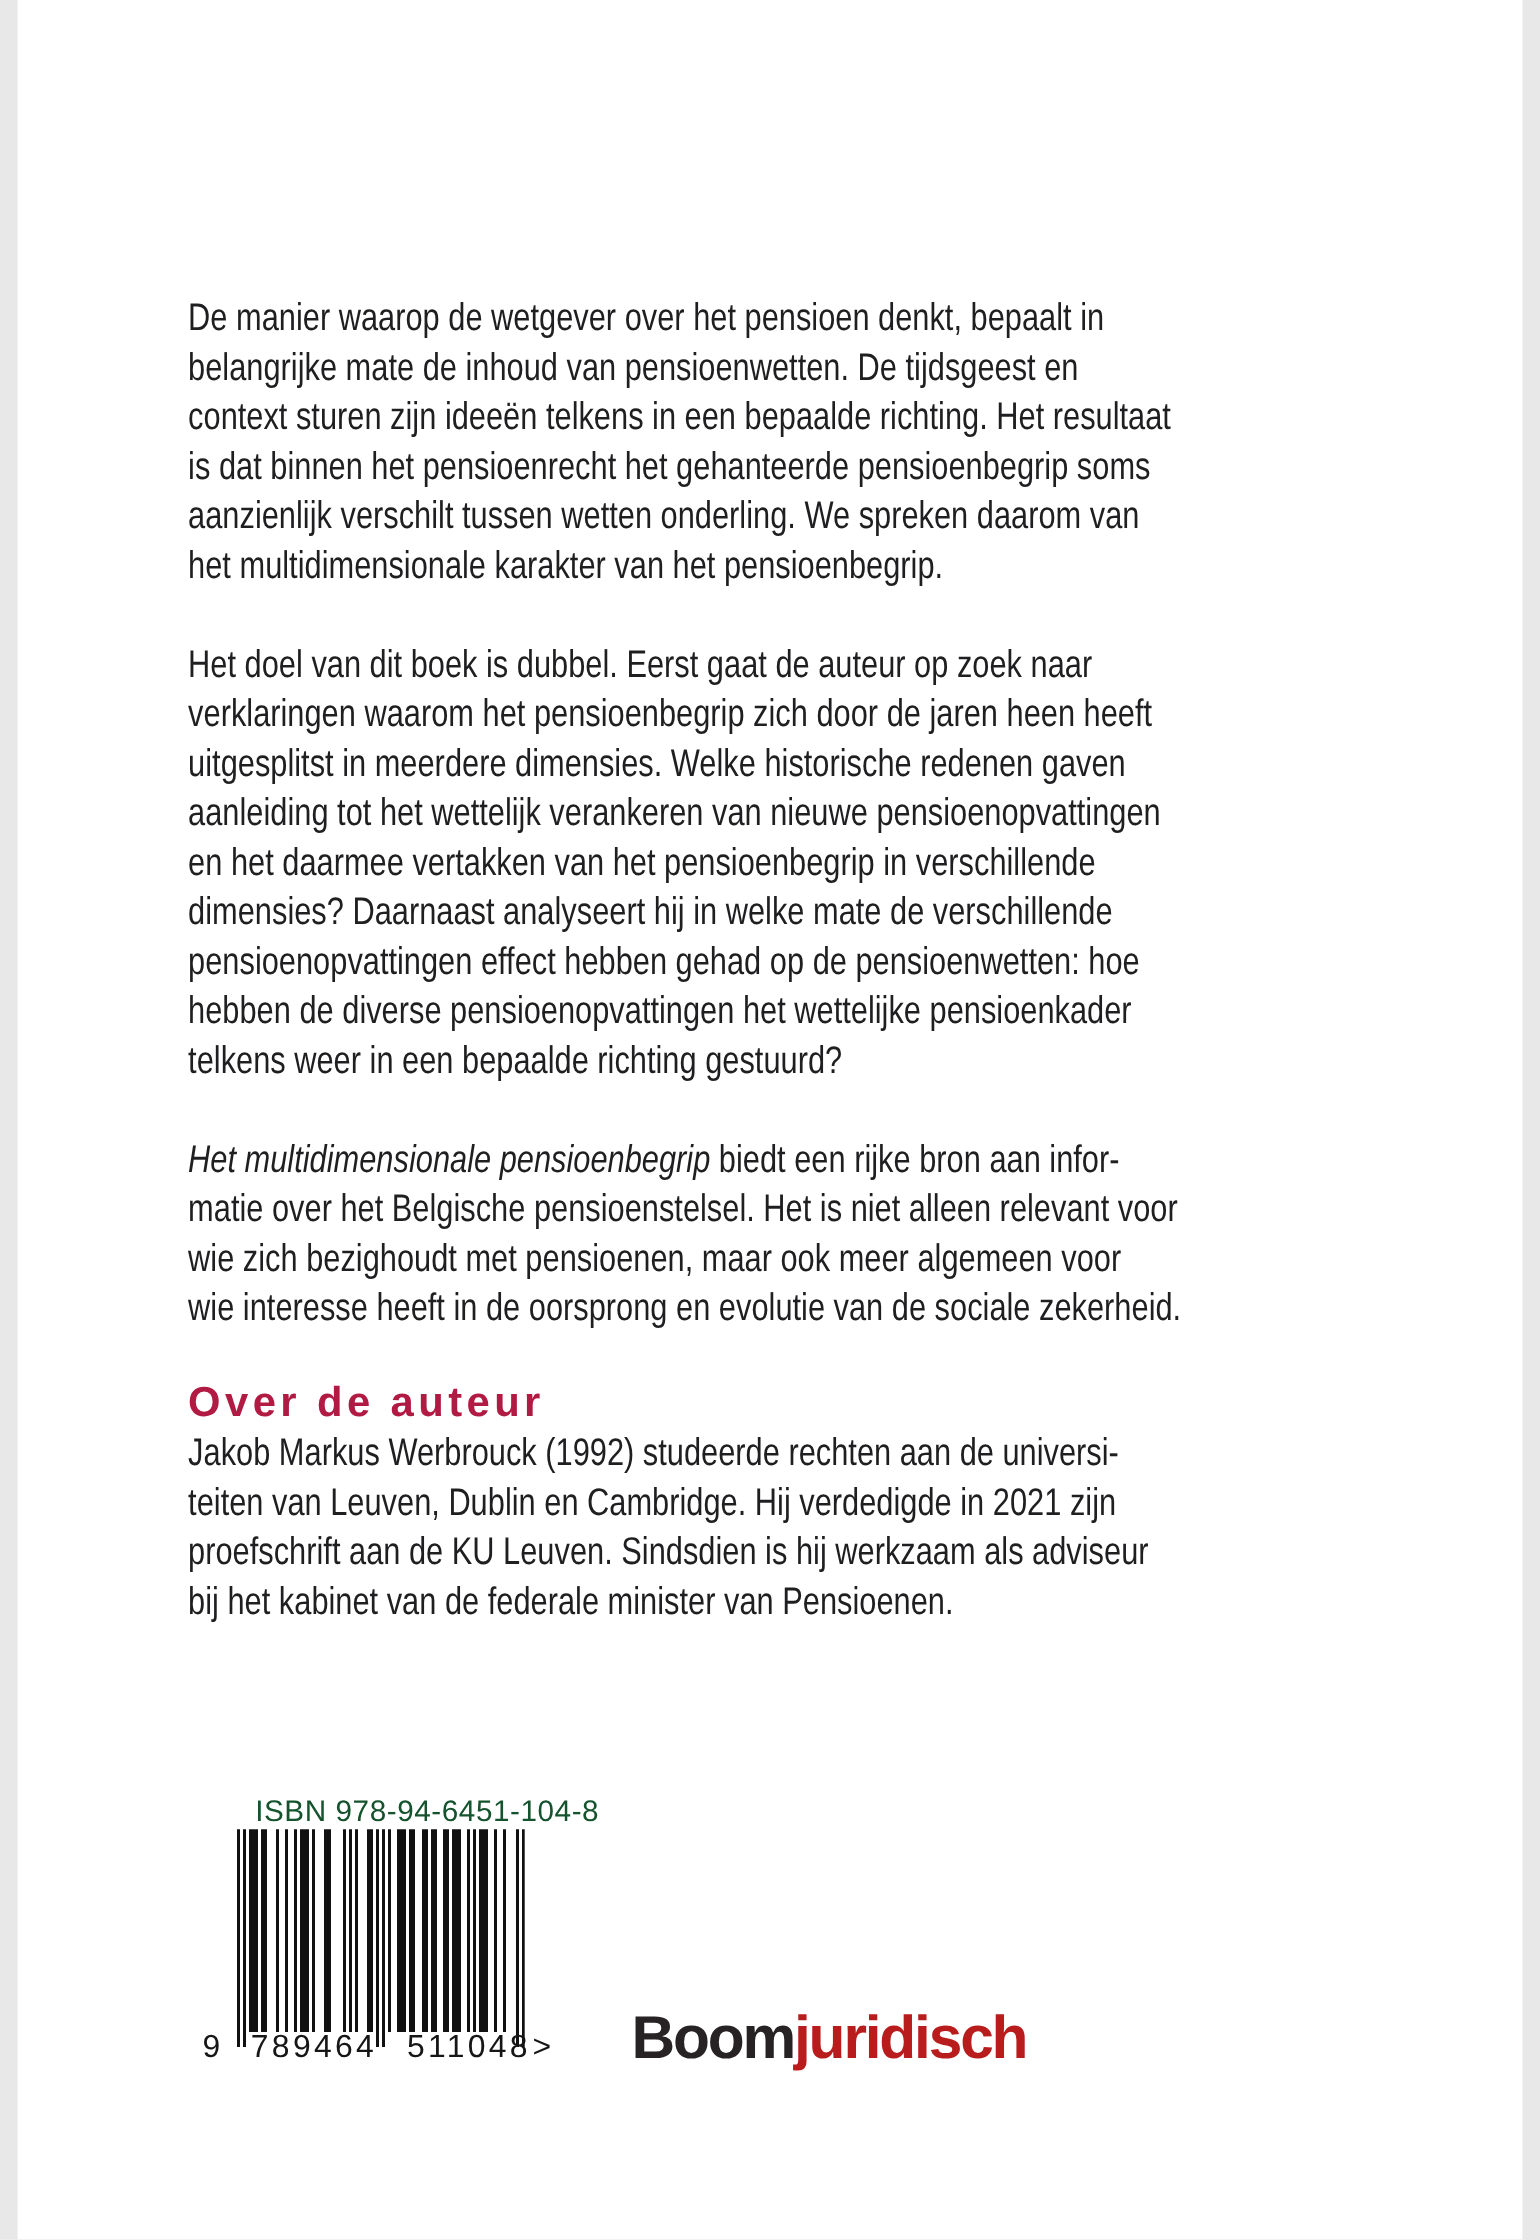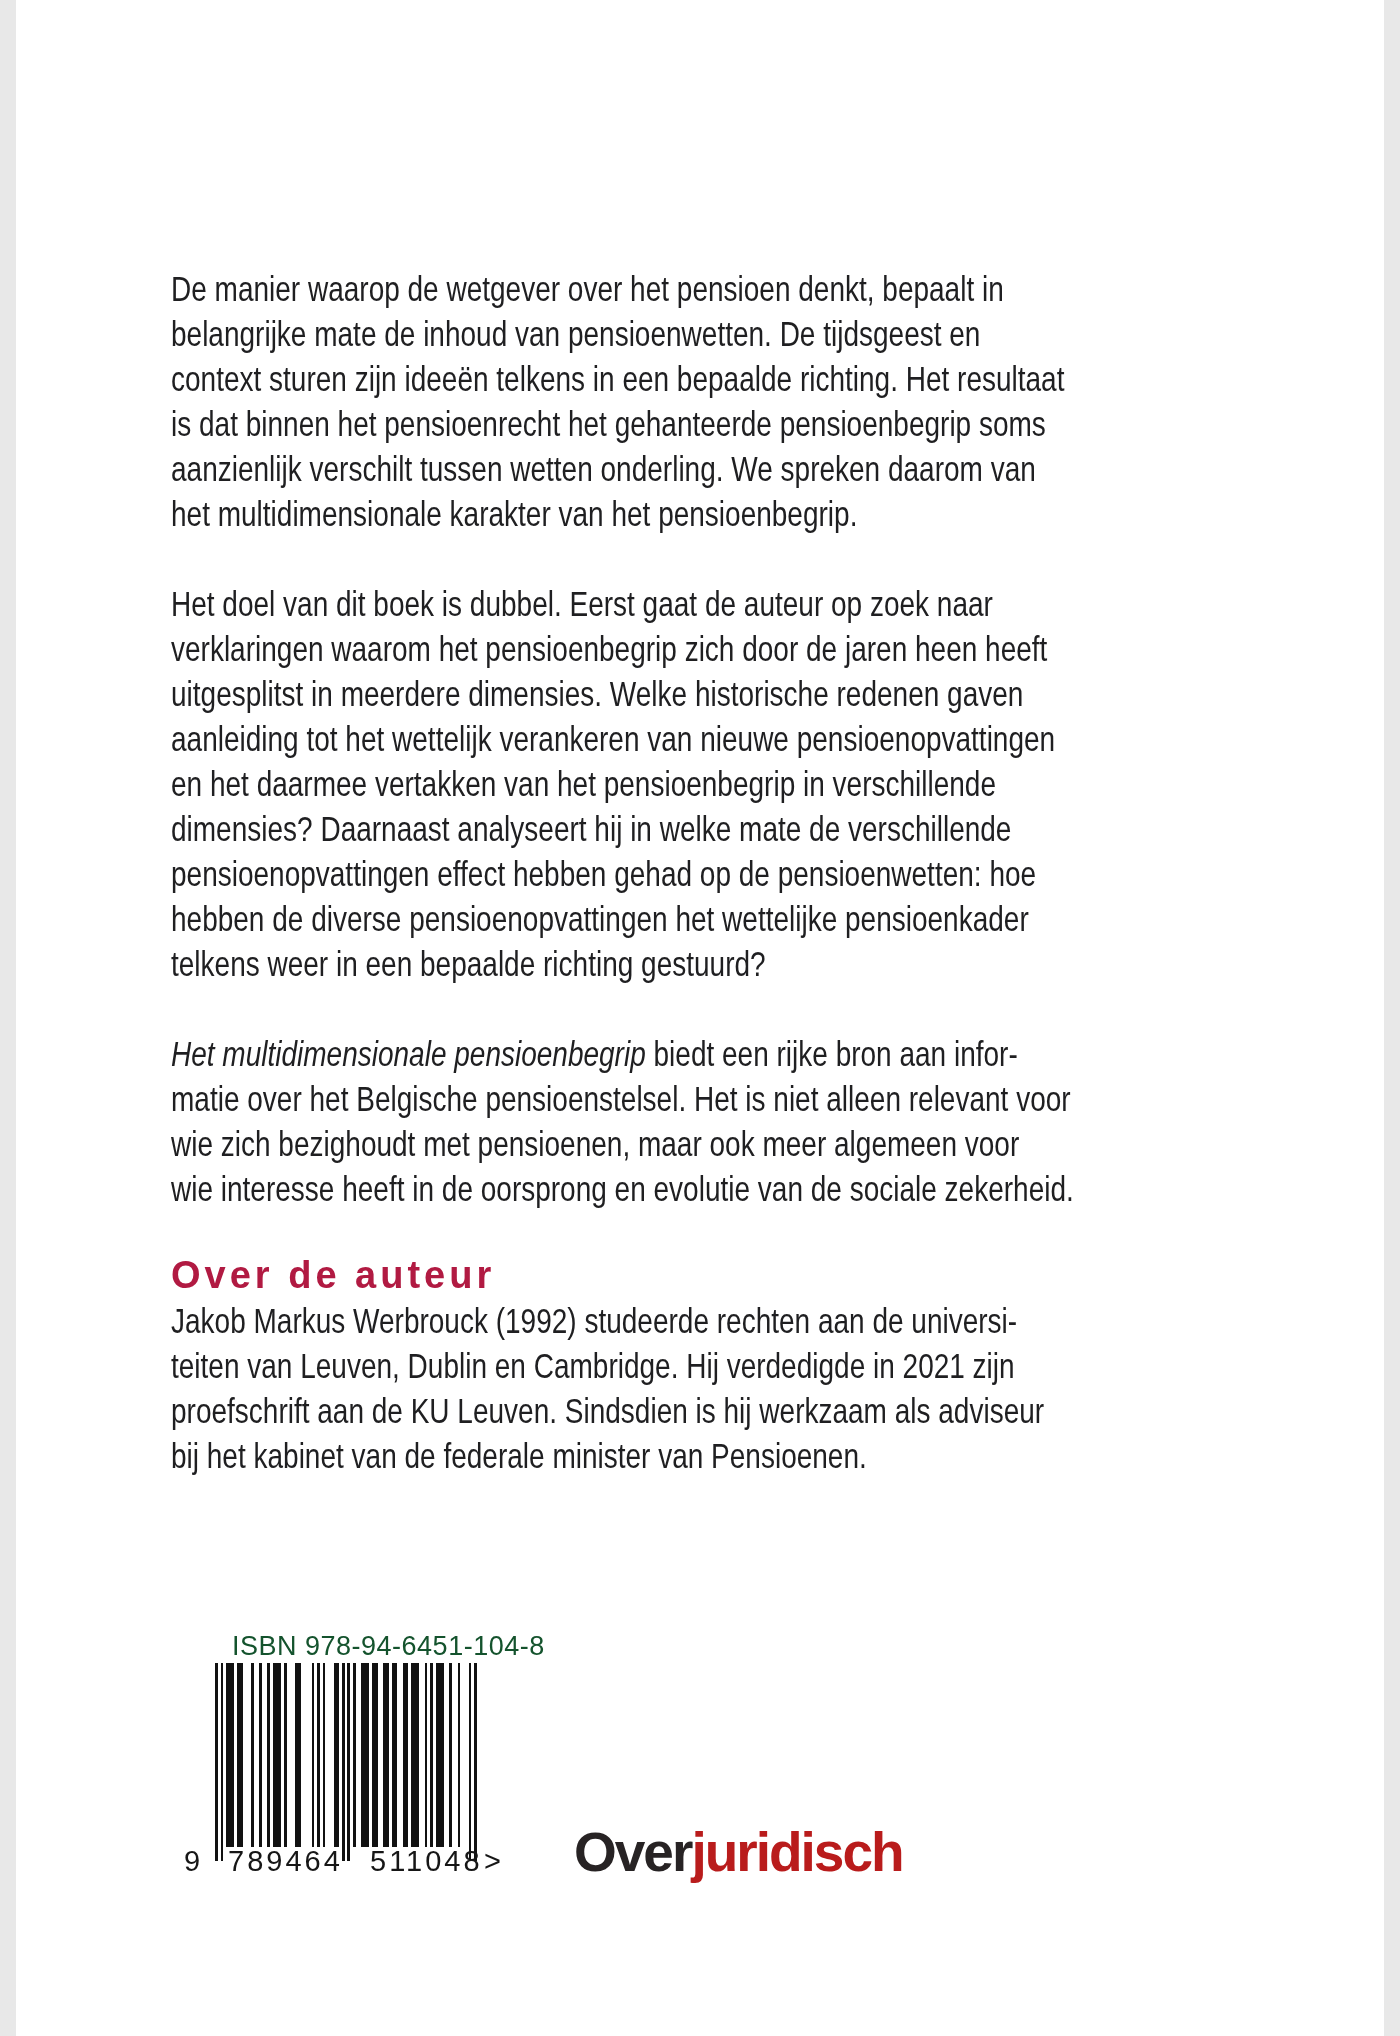--- a/index.html
+++ b/index.html
@@ -162,16 +162,16 @@
       <rect x="253.73" y="0" width="2.76" height="198" fill="#111111"></rect>
       <rect x="259.24" y="0" width="2.76" height="198" fill="#111111"></rect>
     </svg>
 
   <span class="bc-digit bc-left">9</span>
   <span class="bc-digit bc-g1">789464</span>
   <span class="bc-digit bc-g2">511048</span>
   <span class="bc-digit bc-arrow">&gt;</span>
 
   <div class="logo">
-    <span class="boom">Over</span><span class="jur">juridisch</span>
+    <span class="boom">Boom</span><span class="jur">juridisch</span>
   </div>
 
 </div>
 
 </body></html>

